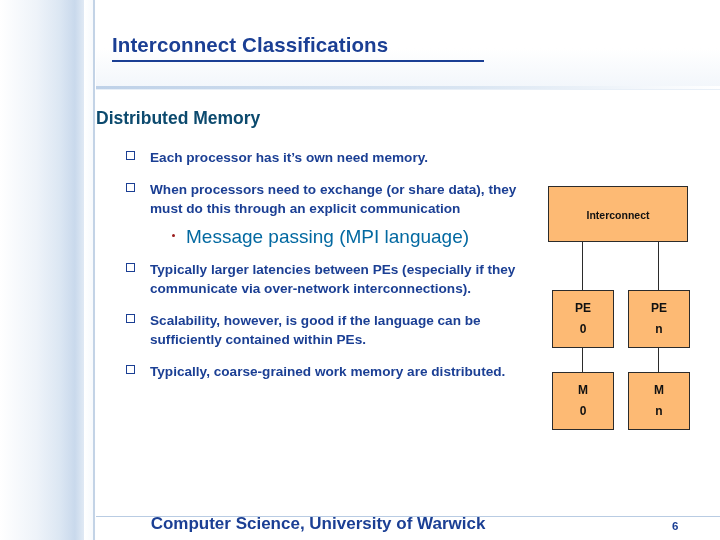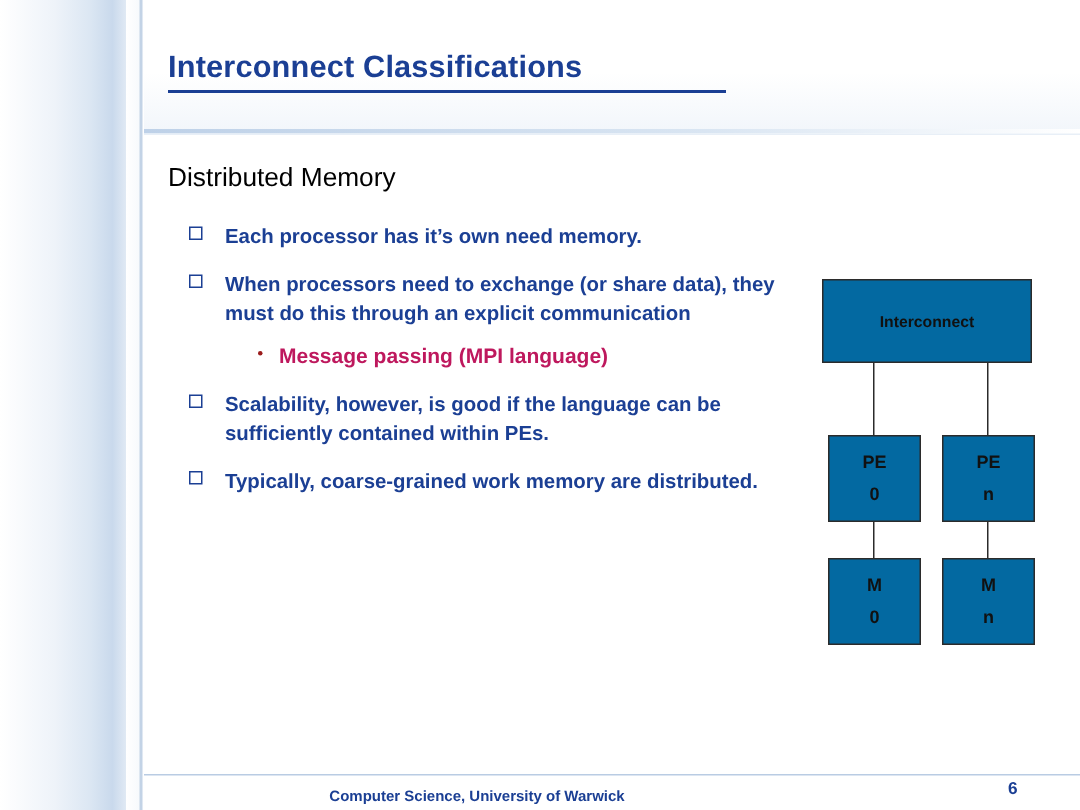--- a/index.html
+++ b/index.html
@@ -83,25 +83,25 @@
   .title-underline {
     position: absolute;
     left: 112px;
     top: 60px;
     width: 372px;
     height: 2px;
     background: #1b3f94;
   }
   .subtitle {
     position: absolute;
-    left: 112px;
+    left: 96px;
     top: 108px;
     font-size: 17.5px;
-    color: #000000;
-    font-weight: normal;
+    color: #0c4a6e;
+    font-weight: bold;
   }
   
   .bullets {
     position: absolute;
     left: 126px;
     top: 148px;
     width: 420px;
   }
   .bullet {
     position: relative;
@@ -136,37 +136,37 @@
     left: 0;
     top: 6px;
     width: 3px;
     height: 3px;
     border-radius: 50%;
     background: #9b1c1c;
   }
   .subbullet .stext {
     display: block;
     margin-left: 14px;
-    font-size: 14px;
-    font-weight: bold;
-    color: #be185d;
+    font-size: 19px;
+    font-weight: normal;
+    color: #0369a1;
     line-height: 18px;
   }
   
   .diagram {
     position: absolute;
     left: 548px;
     top: 186px;
     width: 140px;
     height: 270px;
   }
   .dbox {
     position: absolute;
     border: 1.4px solid #2b2b2b;
-    background: #0369a1;
+    background: #fdba74;
     box-sizing: border-box;
     text-align: center;
     color: #111111;
     font-weight: bold;
   }
   .box-interconnect {
     left: 0px;
     top: 0px;
     width: 140px;
     height: 56px;
@@ -227,24 +227,23 @@
     width: 624px;
     height: 1px;
     background: #b9cce3;
   }
   .footer-text {
     position: absolute;
     left: 0;
     top: 514px;
     width: 636px;
     text-align: center;
-    font-size: 10px;
+    font-size: 17px;
     font-weight: bold;
     color: #1b3f94;
-    margin-top: 12px;
   }
   .slide-number {
     position: absolute;
     left: 672px;
     top: 520px;
     font-size: 11.5px;
     font-weight: bold;
     color: #1b3f94;
   }
 </style>
@@ -276,20 +275,24 @@
     <div class="bullet">
       <span class="marker"></span>
       <span class="btext">When processors need to exchange (or share data), they must do this through an explicit communication</span>
     </div>
 
     <div class="subbullet">
       <span class="dot"></span>
       <span class="stext">Message passing (MPI language)</span>
     </div>
 
+    <div class="bullet">
+      <span class="marker"></span>
+      <span class="btext">Typically larger latencies between PEs (especially if they communicate via over-network interconnections).</span>
+    </div>
 
     <div class="bullet">
       <span class="marker"></span>
       <span class="btext">Scalability, however, is good if the language can be sufficiently contained within PEs.</span>
     </div>
 
     <div class="bullet">
       <span class="marker"></span>
       <span class="btext">Typically, coarse-grained work memory are distributed.</span>
     </div>

